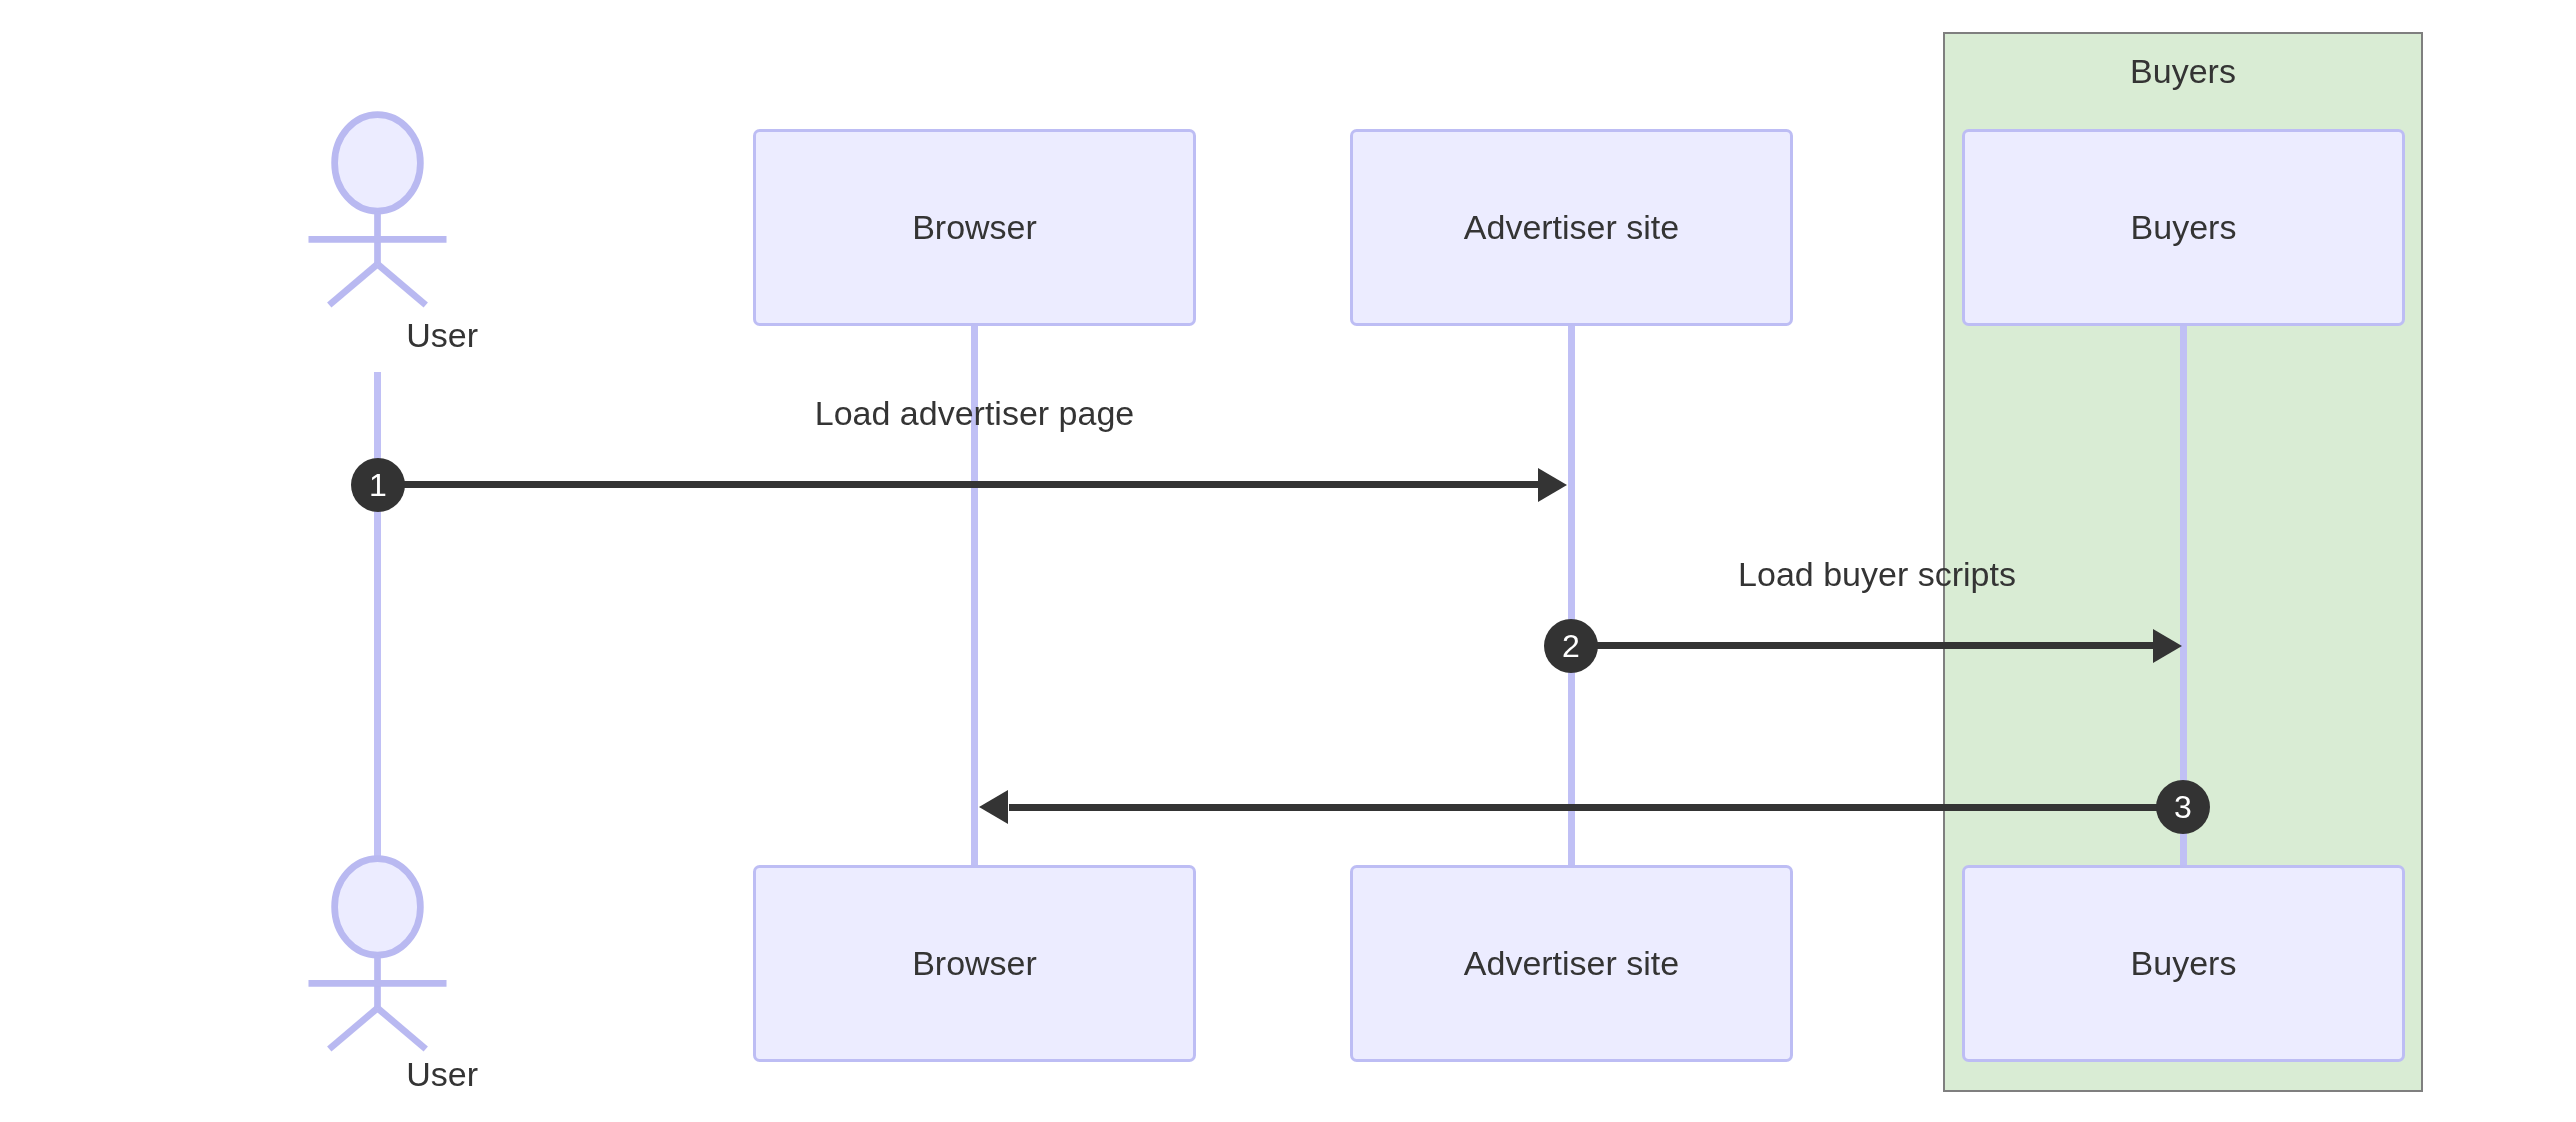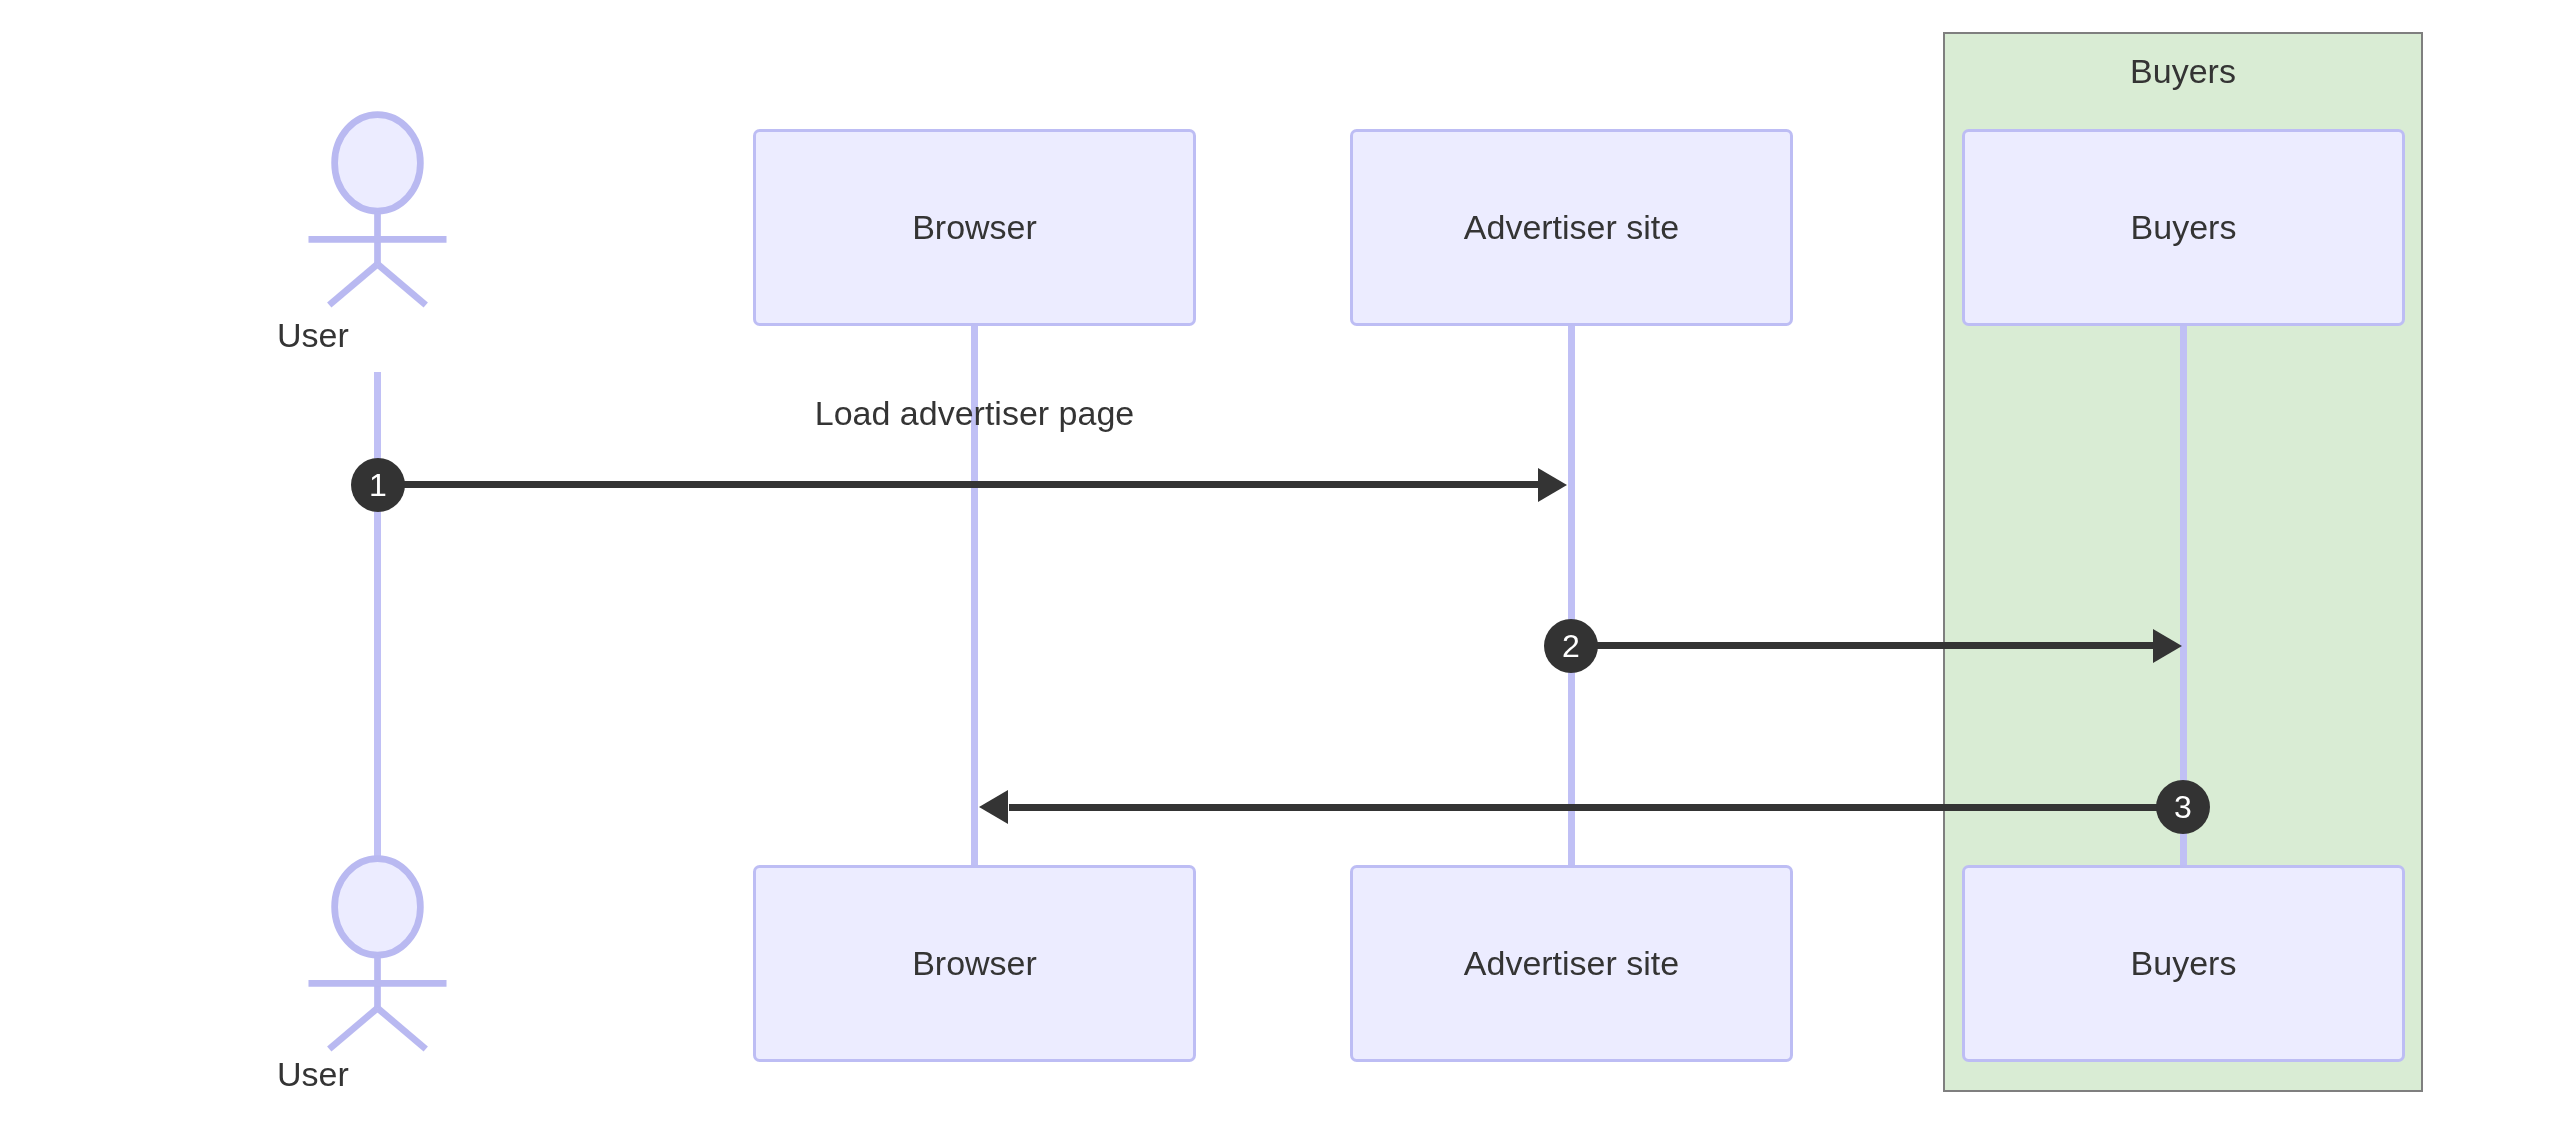--- a/index.html
+++ b/index.html
@@ -53,21 +53,21 @@
     color: var(--text, #343434);
     font-size: 34px;
     white-space: nowrap;
   }
 
   
   .actor-label {
     color: var(--text, #343434);
     font-size: 34px;
     line-height: 42px;
-    text-align: left;
+    text-align: right;
     white-space: nowrap;
   }
 
   
   .msg-label {
     color: var(--text, #343434);
     font-size: 34px;
     line-height: 47px;
     text-align: center;
     white-space: nowrap;
@@ -151,20 +151,21 @@
   </div>
   <div class="abs pbox" style="left:1962px; top:865px; width:443px; height:197px;">
     <span>Buyers</span>
   </div>
 
   <div class="abs msg-label" style="left:378px; top:390px; width:1193px;">Load advertiser page</div>
   <div class="abs msg-line" style="left:378px; top:481px; width:1162px;"></div>
   <div class="abs arrowhead-right" style="left:1538px; top:468px;"></div>
   <div class="abs seq-badge" style="left:351px; top:458px;">1</div>
 
+  <div class="abs msg-label" style="left:1571px; top:551px; width:612px;">Load buyer scripts</div>
   <div class="abs msg-line" style="left:1571px; top:642px; width:582px;"></div>
   <div class="abs arrowhead-right" style="left:2153px; top:629px;"></div>
   <div class="abs seq-badge" style="left:1544px; top:619px;">2</div>
 
   <div class="abs arrowhead-left" style="left:979px; top:790px;"></div>
   <div class="abs msg-line" style="left:1009px; top:804px; width:1174px;"></div>
   <div class="abs seq-badge" style="left:2156px; top:780px;">3</div>
 
 </div>
 

